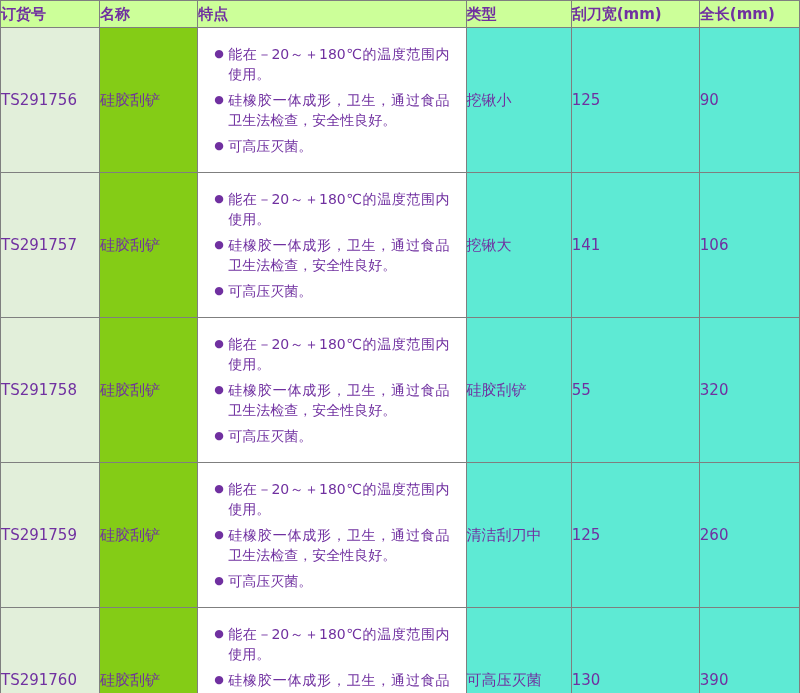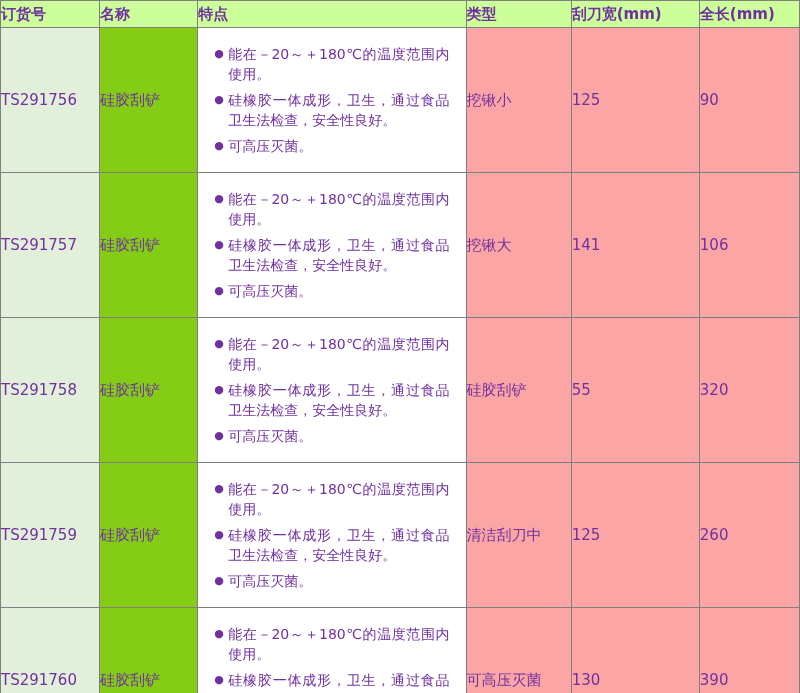--- a/index.html
+++ b/index.html
@@ -62,21 +62,21 @@
     white-space: nowrap;
   }
   td.feature-cell {
     background: #ffffff;
     padding: 4px 6px 4px 8px;
     vertical-align: middle;
   }
   td.type-cell,
   td.blade-cell,
   td.length-cell {
-    background: #fca5a5;
+    background: #5eead4;
     font-size: 15px;
     padding-left: 6px;
     color: #7030a0;
     white-space: nowrap;
   }
 
   ul.feature-list {
     list-style: none;
     margin: 16px;
     padding: 0;

